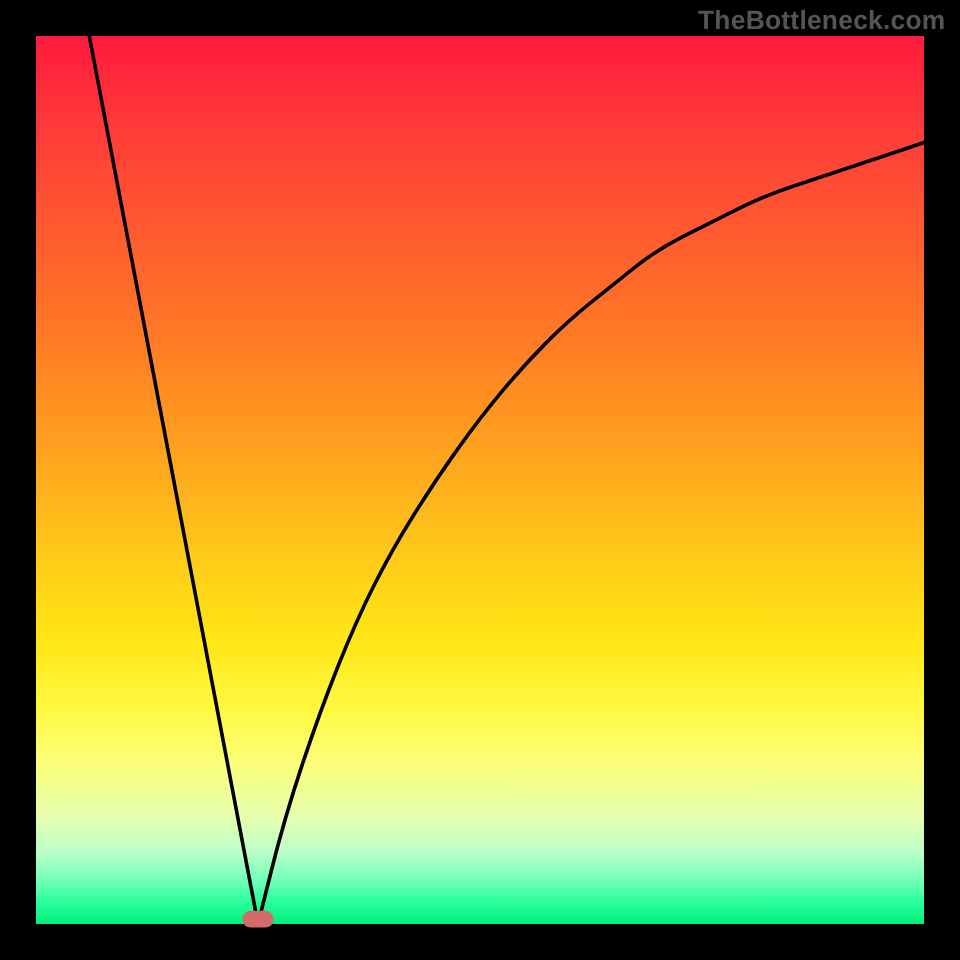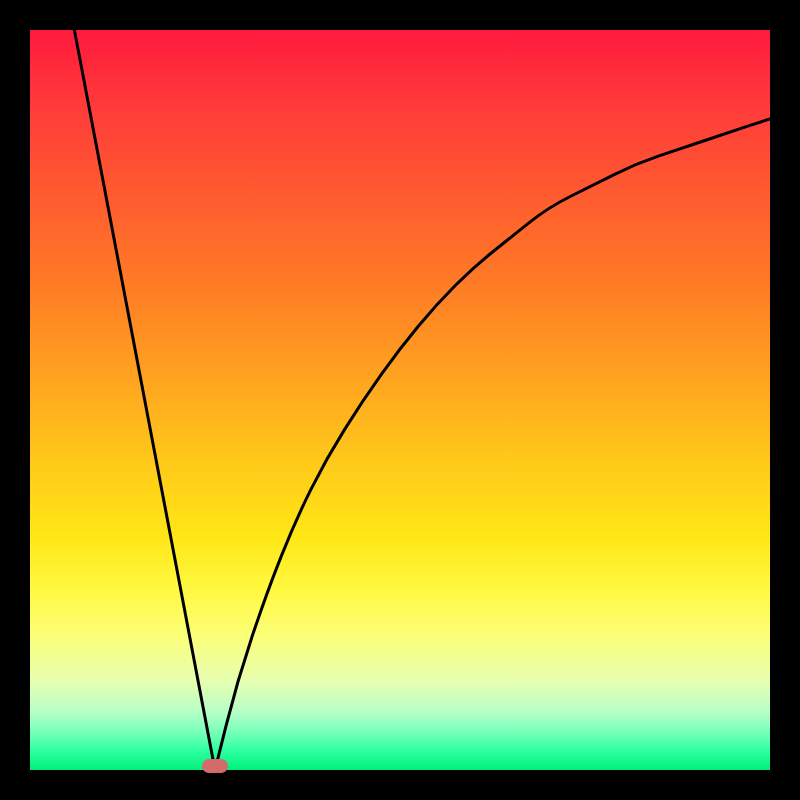--- a/index.html
+++ b/index.html
@@ -65,20 +65,21 @@
     height: 14px;
     background: #d46a6a;
     border-radius: 7px;
     transform: translate(-50%, -50%);
   }
 </style>
 </head>
 <body>
 
 <div class="frame">
+  <div class="attribution">TheBottleneck.com</div>
 
   <div class="plot">
     <svg class="curve" viewBox="0 0 740 740" preserveAspectRatio="none">
       <path d="M44.4 0.0 L185.0 740.0" fill="none" stroke="#000" stroke-width="3" stroke-linecap="round"></path>
       <path d="M185.0 740.0 Q 185.0 740.0 196.1 695.6 Q 207.2 651.2 222.0 606.8 Q 236.8 562.4 251.6 525.4 Q 266.4 488.4 281.2 458.8 Q 296.0 429.2 314.5 399.6 Q 333.0 370.0 351.5 344.1 Q 370.0 318.2 388.5 296.0 Q 407.0 273.8 425.5 255.3 Q 444.0 236.8 462.5 222.0 Q 481.0 207.2 499.5 192.4 Q 518.0 177.6 540.2 166.5 Q 562.4 155.4 584.6 144.3 Q 606.8 133.2 629.0 125.8 Q 651.2 118.4 673.4 111.0 Q 695.6 103.6 717.8 96.2 T 740.0 88.8" fill="none" stroke="#000" stroke-width="3" stroke-linecap="round"></path>
     </svg>
     <div class="marker" style="left: 185px; top: 736px;"></div>
   </div>
 </div>
 

